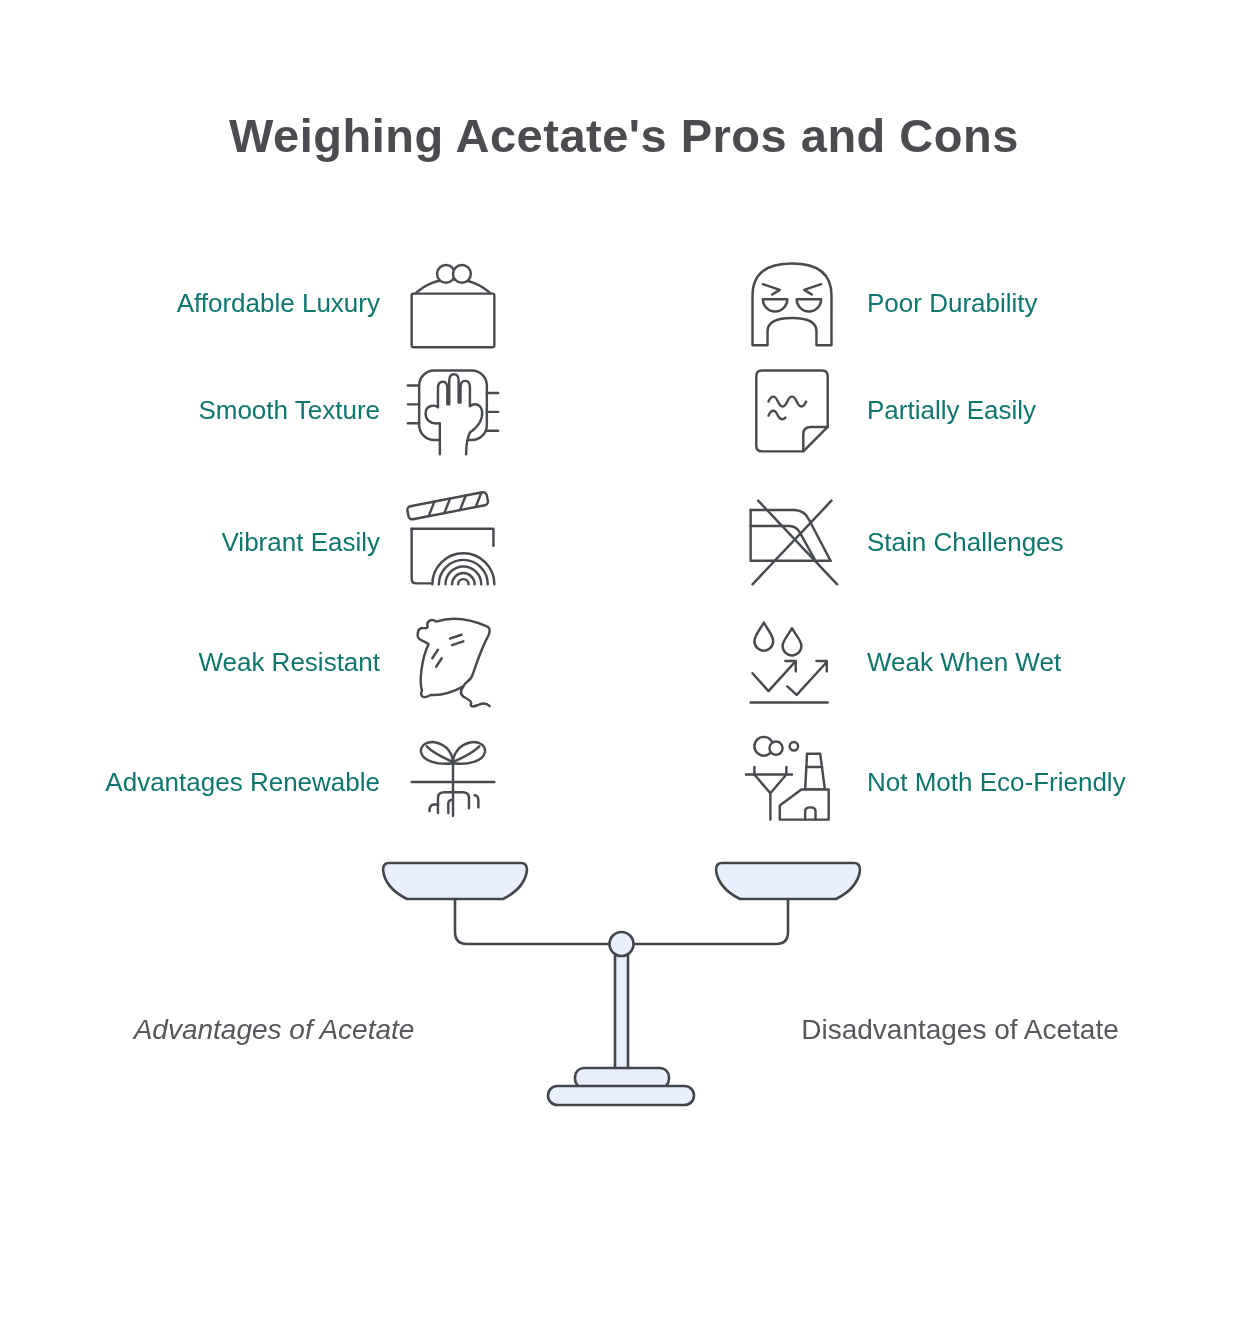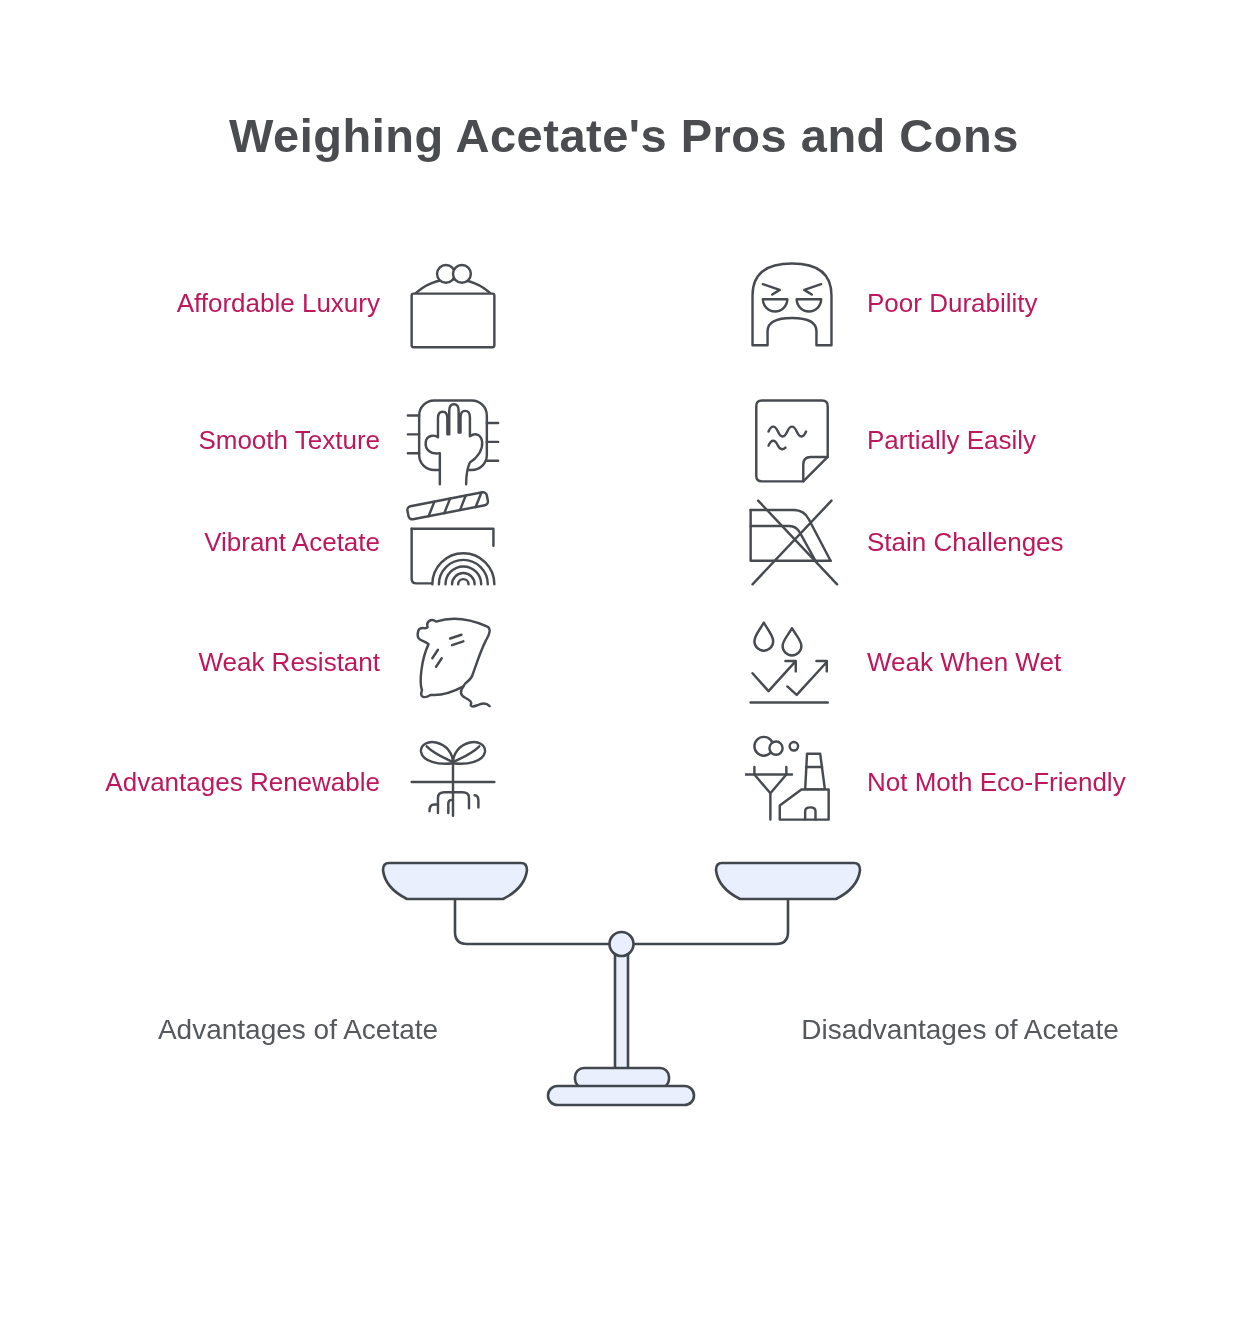--- a/index.html
+++ b/index.html
@@ -10,36 +10,36 @@
   .title{
     position:absolute;top:108px;left:0;width:100%;
     text-align:center;font-size:47px;font-weight:bold;color:#4a4c4f;
     letter-spacing:.5px;margin:0;
   }
   .row{
     position:absolute;left:0;width:1248px;height:120px;
     display:grid;grid-template-columns:406px 94px 245px 94px 1fr;
     align-items:center;
   }
-  .lbl{font-size:26px;color:#be185d;white-space:nowrap;}
+  .lbl{font-size:26px;color:#0f766e;white-space:nowrap;}
   .lbl.pro{text-align:right;padding-right:26px;box-sizing:border-box;}
   .lbl.con{text-align:left;padding-left:28px;}
   .ic{width:94px;height:110px;display:flex;align-items:center;justify-content:center;}
   .ic svg{width:94px;height:104px;}
   .stroke{fill:none;stroke:#474b50;stroke-width:2.6;stroke-linecap:round;stroke-linejoin:round;}
   .fillw{fill:#ffffff;stroke:#474b50;stroke-width:2.6;stroke-linecap:round;stroke-linejoin:round;}
   .silw{fill:#ffffff;stroke:none;}
   .scale-wrap{position:absolute;left:355px;top:848px;width:540px;height:265px;}
   .sfill{fill:#e9effc;stroke:#42474d;stroke-width:2.6;stroke-linejoin:round;}
   .sline{fill:none;stroke:#42474d;stroke-width:2.6;stroke-linecap:round;stroke-linejoin:round;}
   .footer-lbl{
     position:absolute;top:1014px;font-size:28px;color:#55585c;
     text-align:center;white-space:nowrap;
   }
-  .footer-lbl.left{left:48px;width:500px;}
+  .footer-lbl.left{left:24px;width:500px;font-style:italic;}
   .footer-lbl.right{left:710px;width:500px;}
 </style>
 </head>
 <body>
 
 <div class="canvas">
 
   <h1 class="title">Weighing Acetate's Pros and Cons</h1>
 
   <div class="row" style="top:243px">
@@ -57,21 +57,21 @@
       <svg viewBox="0 0 100 100">
         <path class="fillw" d="M8,95 V42 Q8,8 50,8 Q92,8 92,42 V95 H76 V80 Q76,66 50,66 Q24,66 24,80 V95 Z"></path>
         <path class="fillw" d="M19,46 a13,13 0 0 0 26,0 z"></path>
         <path class="fillw" d="M55,46 a13,13 0 0 0 26,0 z"></path>
         <path class="stroke" d="M19,30 L37,36 L29,41 M81,30 L63,36 L71,41"></path>
       </svg>
     </div>
     <div class="lbl con">Poor Durability</div>
   </div>
 
-  <div class="row" style="top:380px">
+  <div class="row" style="top:350px">
     <div class="lbl pro">Smooth Texture</div>
     <div class="ic">
       <svg viewBox="0 0 100 100">
         <path class="stroke" d="M2,24 H14 M2,44 H14 M2,64 H14 M86,32 H98 M86,52 H98 M86,72 H98"></path>
         <rect class="stroke" x="14" y="8" width="72" height="74" rx="16"></rect>
         <path class="silw" d="M36,97 L36,64 C26,66 20,60 21,52 C22,45 30,44 34,47 L34,27 Q34,20 39,20 Q44,20 44,27 L44,44 L46,44 L46,19 Q46,12 51,12 Q56,12 56,19 L56,42 L58,42 L58,26 Q58,19 63,19 Q68,19 68,26 L68,46 C74,42 80,44 81,52 C82,62 74,70 68,74 C65,80 64,88 64,97"></path>
         <path class="stroke" d="M36,97 L36,64 C26,66 20,60 21,52 C22,45 30,44 34,47 L34,27 Q34,20 39,20 Q44,20 44,27 L44,44 L46,44 L46,19 Q46,12 51,12 Q56,12 56,19 L56,42 L58,42 L58,26 Q58,19 63,19 Q68,19 68,26 L68,46 C74,42 80,44 81,52 C82,62 74,70 68,74 C65,80 64,88 64,97"></path>
       </svg>
     </div>
     <div></div>
@@ -80,21 +80,21 @@
         <path class="fillw" d="M18,8 H82 Q88,8 88,14 V68 L62,94 H18 Q12,94 12,88 V14 Q12,8 18,8 Z"></path>
         <path class="stroke" d="M62,94 V76 Q62,68 70,68 H88"></path>
         <path class="stroke" d="M25,41 c3,-7 7,-7 10,0 c3,7 7,7 10,0 c3,-7 7,-7 10,0 c3,7 7,7 10,0"></path>
         <path class="stroke" d="M25,56 c3,-7 7,-7 10,0 c2,4 5,5 8,2"></path>
       </svg>
     </div>
     <div class="lbl con">Partially Easily</div>
   </div>
 
   <div class="row" style="top:482px">
-    <div class="lbl pro">Vibrant Acetate</div>
+    <div class="lbl pro">Vibrant Easily</div>
     <div class="ic">
       <svg viewBox="0 0 100 100">
         <g transform="rotate(-11 6 24)">
           <rect class="fillw" x="3" y="12" width="86" height="14" rx="4"></rect>
           <path class="stroke" d="M24,26 L33,12 M41,26 L50,12 M58,26 L67,12 M75,26 L84,12"></path>
         </g>
         <path class="stroke" d="M6,36 H93 V54"></path>
         <path class="stroke" d="M6,36 V89 Q6,94 11,94 H27"></path>
         <path class="stroke" d="M28,95 A33,33 0 0 1 94,95"></path>
         <path class="stroke" d="M35,95 A26,26 0 0 1 87,95"></path>

